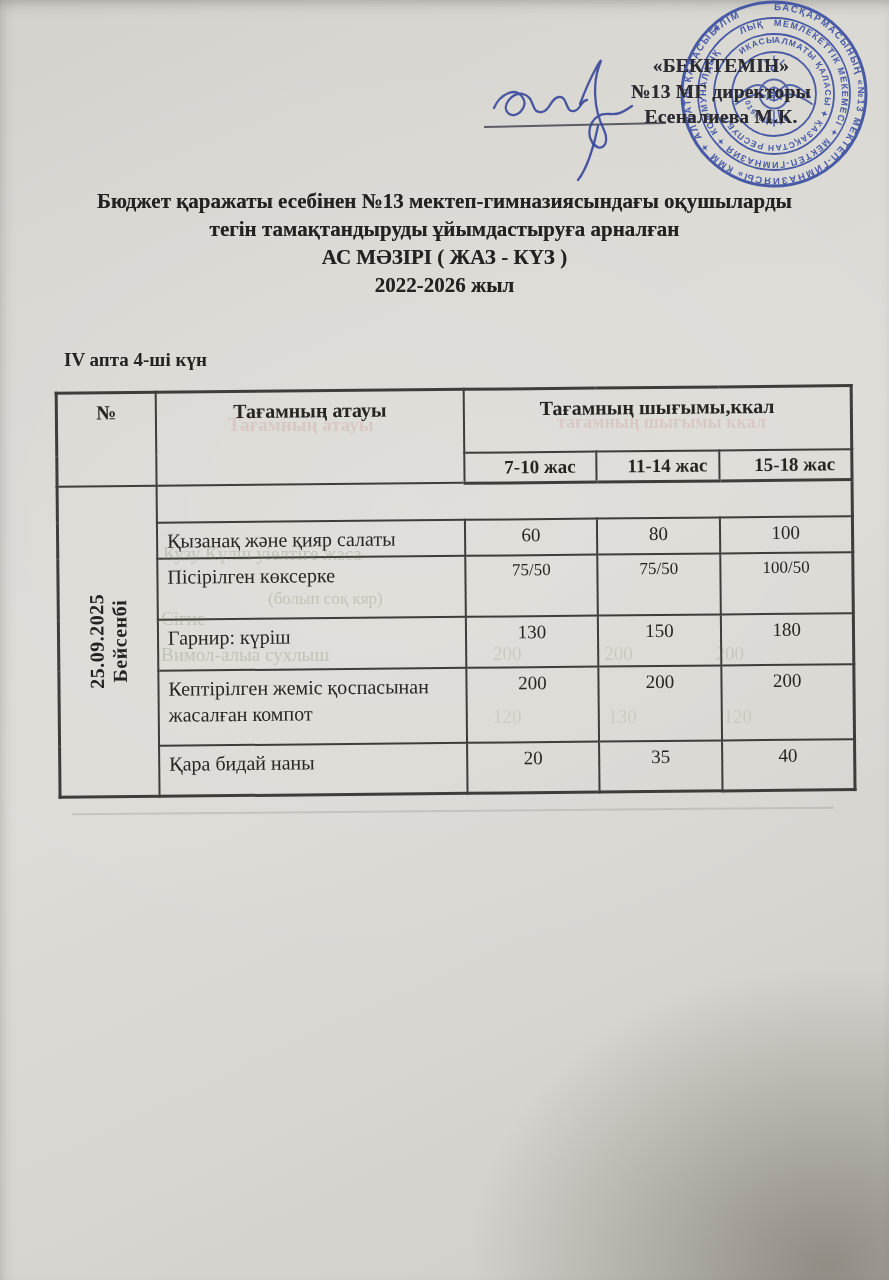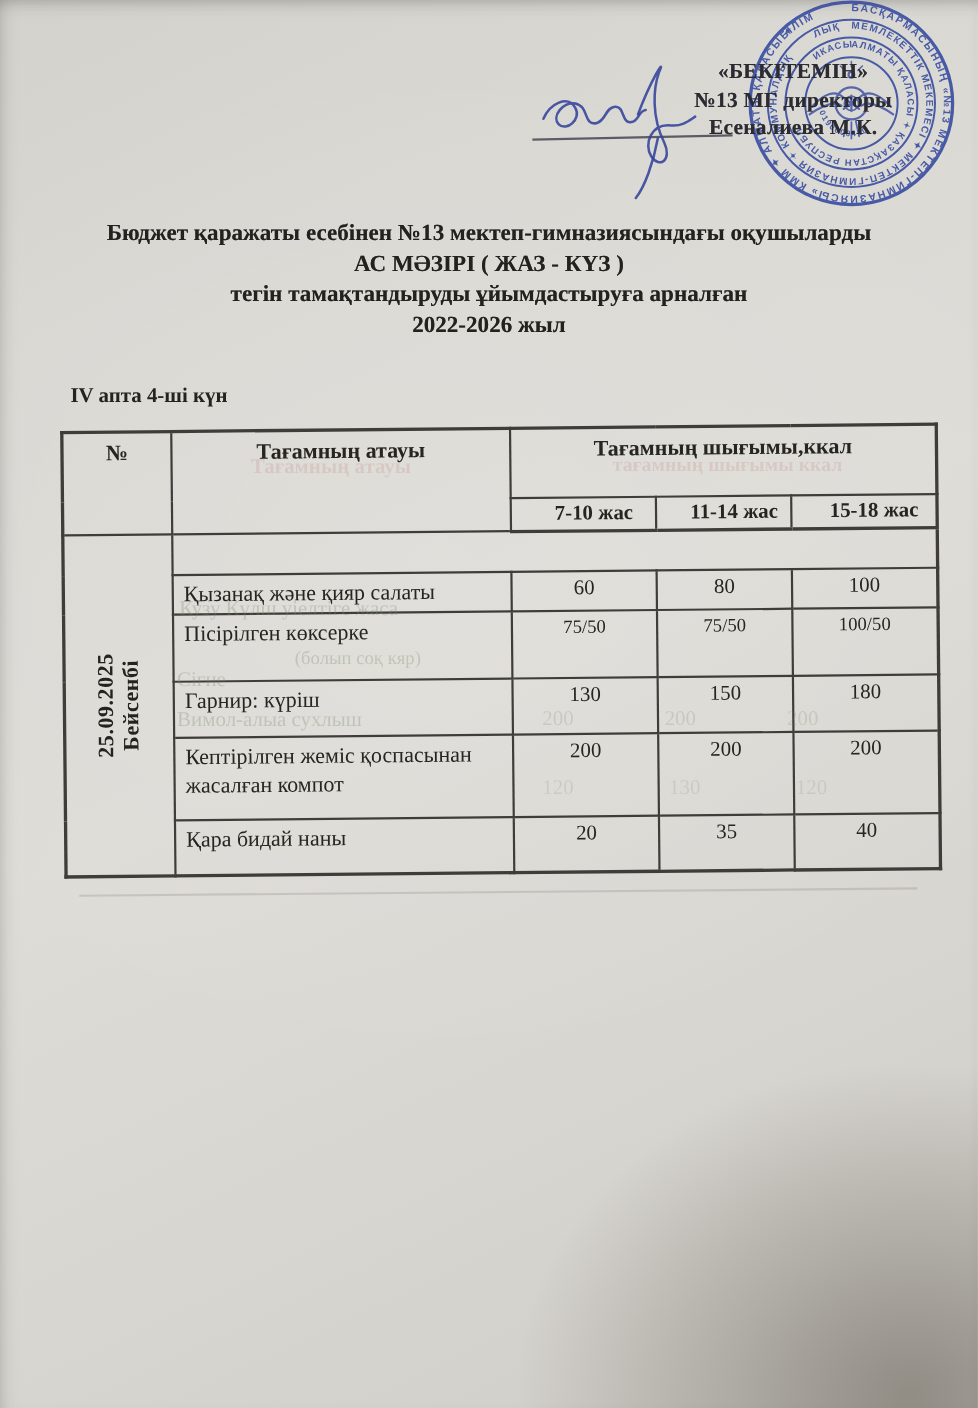--- a/index.html
+++ b/index.html
@@ -21,21 +21,21 @@
   .stamp circle,.stamp path.ln{stroke:#3c50a2;fill:none;}
   
   .sig{position:absolute;left:468px;top:56px;z-index:3;}
   .sig path{stroke:#33439b;stroke-width:2.3;fill:none;stroke-linecap:round;opacity:.88;}
   .sig line{stroke:#474754;stroke-width:2;opacity:.85;}
   
   .approval{position:absolute;left:596px;top:53px;width:250px;text-align:center;z-index:4;
     font-weight:bold;font-size:19.5px;line-height:25.5px;color:#2c2b31;letter-spacing:.2px;
     text-shadow:0 0 .6px rgba(44,43,49,.6);}
   
-  .title{position:absolute;left:0;top:197px;width:100%;text-align:center;
+  .title{position:absolute;left:0;top:187px;width:100%;text-align:center;
     font-weight:bold;font-size:21px;line-height:28px;color:#23221e;
     text-shadow:0 0 .5px rgba(35,34,30,.55);}
   
   .section-label{position:absolute;left:64px;top:349px;font-weight:bold;font-size:19px;color:#24231f;text-align:center;}
   
   table.menu{position:absolute;left:57px;top:391px;border-collapse:collapse;table-layout:fixed;
     transform:rotate(-0.55deg);transform-origin:10% 60%;color:#262520;
     border:3px solid #3f3d39;}
   table.menu th,table.menu td{border:2px solid #3f3d39;overflow:hidden;}
   col.c0{width:88px}col.c1{width:308px}col.c2{width:132px}col.c3{width:123px}col.c4{width:132px}
@@ -109,22 +109,22 @@
   </svg>
 
   <div class="approval">
     <div>«БЕКІТЕМІН»</div>
     <div>№13 МГ директоры</div>
     <div>Есеналиева М.К.</div>
   </div>
 
   <div class="title">
     <div>Бюджет қаражаты есебінен №13 мектеп-гимназиясындағы оқушыларды</div>
+    <div>тегін тамақтандыруды ұйымдастыруға арналған</div>
     <div>АС МӘЗІРІ ( ЖАЗ - КҮЗ )</div>
-    <div>тегін тамақтандыруды ұйымдастыруға арналған</div>
     <div>2022-2026 жыл</div>
   </div>
 
   <div class="section-label">IV апта 4-ші күн</div>
 
   <div class="ghost g-pink g0">Тағамның атауы</div>
   <div class="ghost g-pink g1">тағамның шығымы ккал</div>
   <div class="ghost g-green g2">Кузу Күлш уіелтіге жаса</div>
   <div class="ghost g-green g3">(болып соқ кяр)</div>
   <div class="ghost g-green g4">Сігне</div>

